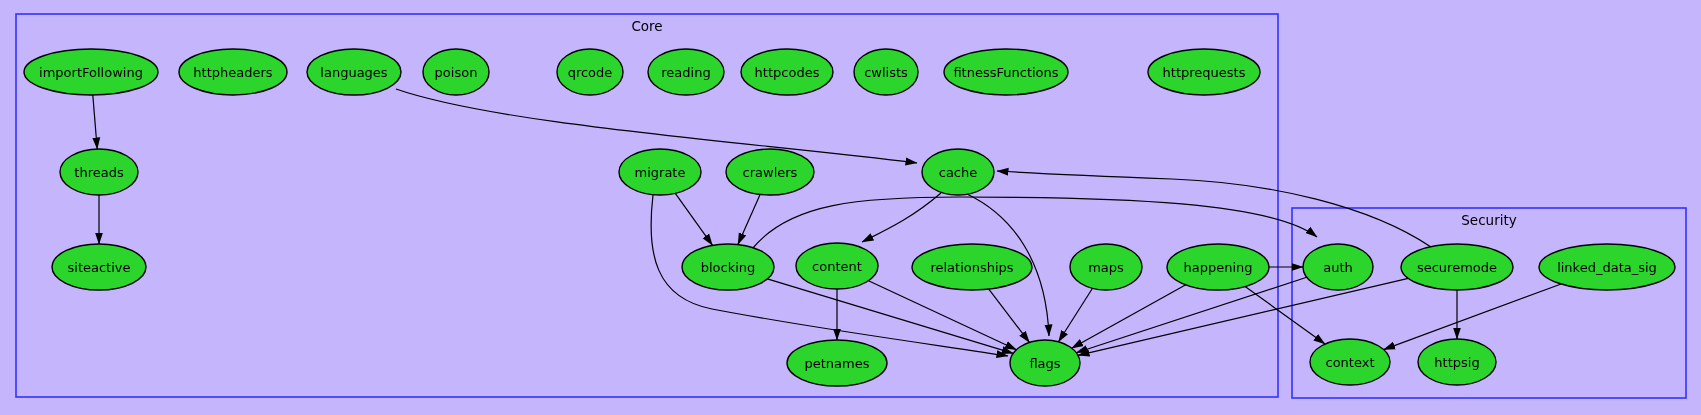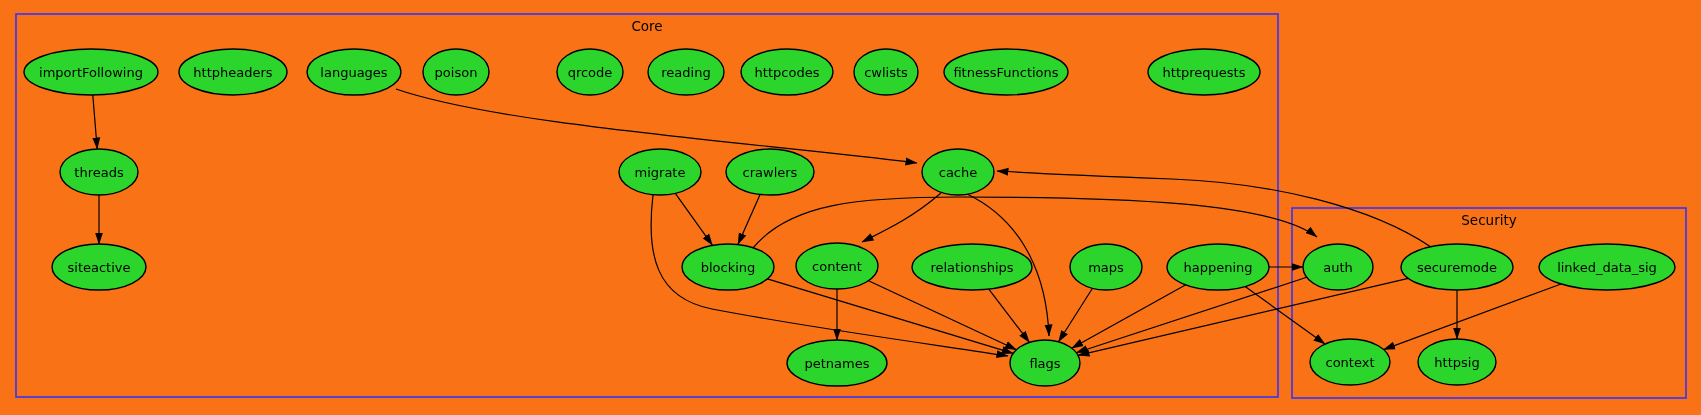--- a/index.html
+++ b/index.html
@@ -1,19 +1,19 @@
 <!DOCTYPE html>
 <html><head>
 <meta charset="utf-8">
 <style>
   html,body{margin:0;padding:0;background:#ffffff;}
   .graph-canvas{
     position:relative;
     width:1701px;height:415px;
-    background:#f97316;
+    background:#c4b5fd;
     font-family:"DejaVu Sans", sans-serif;
     overflow:hidden;
   }
   svg{display:block;}
   .cluster-rect{fill:none;stroke-width:1.6px;}
   .cluster-label{font-size:13.5px;text-anchor:middle;}
   .edge-path{fill:none;stroke-width:1.2px;}
   .node-shape{stroke-width:1.4px;}
   .node-label{font-size:13px;text-anchor:middle;}
 </style>

